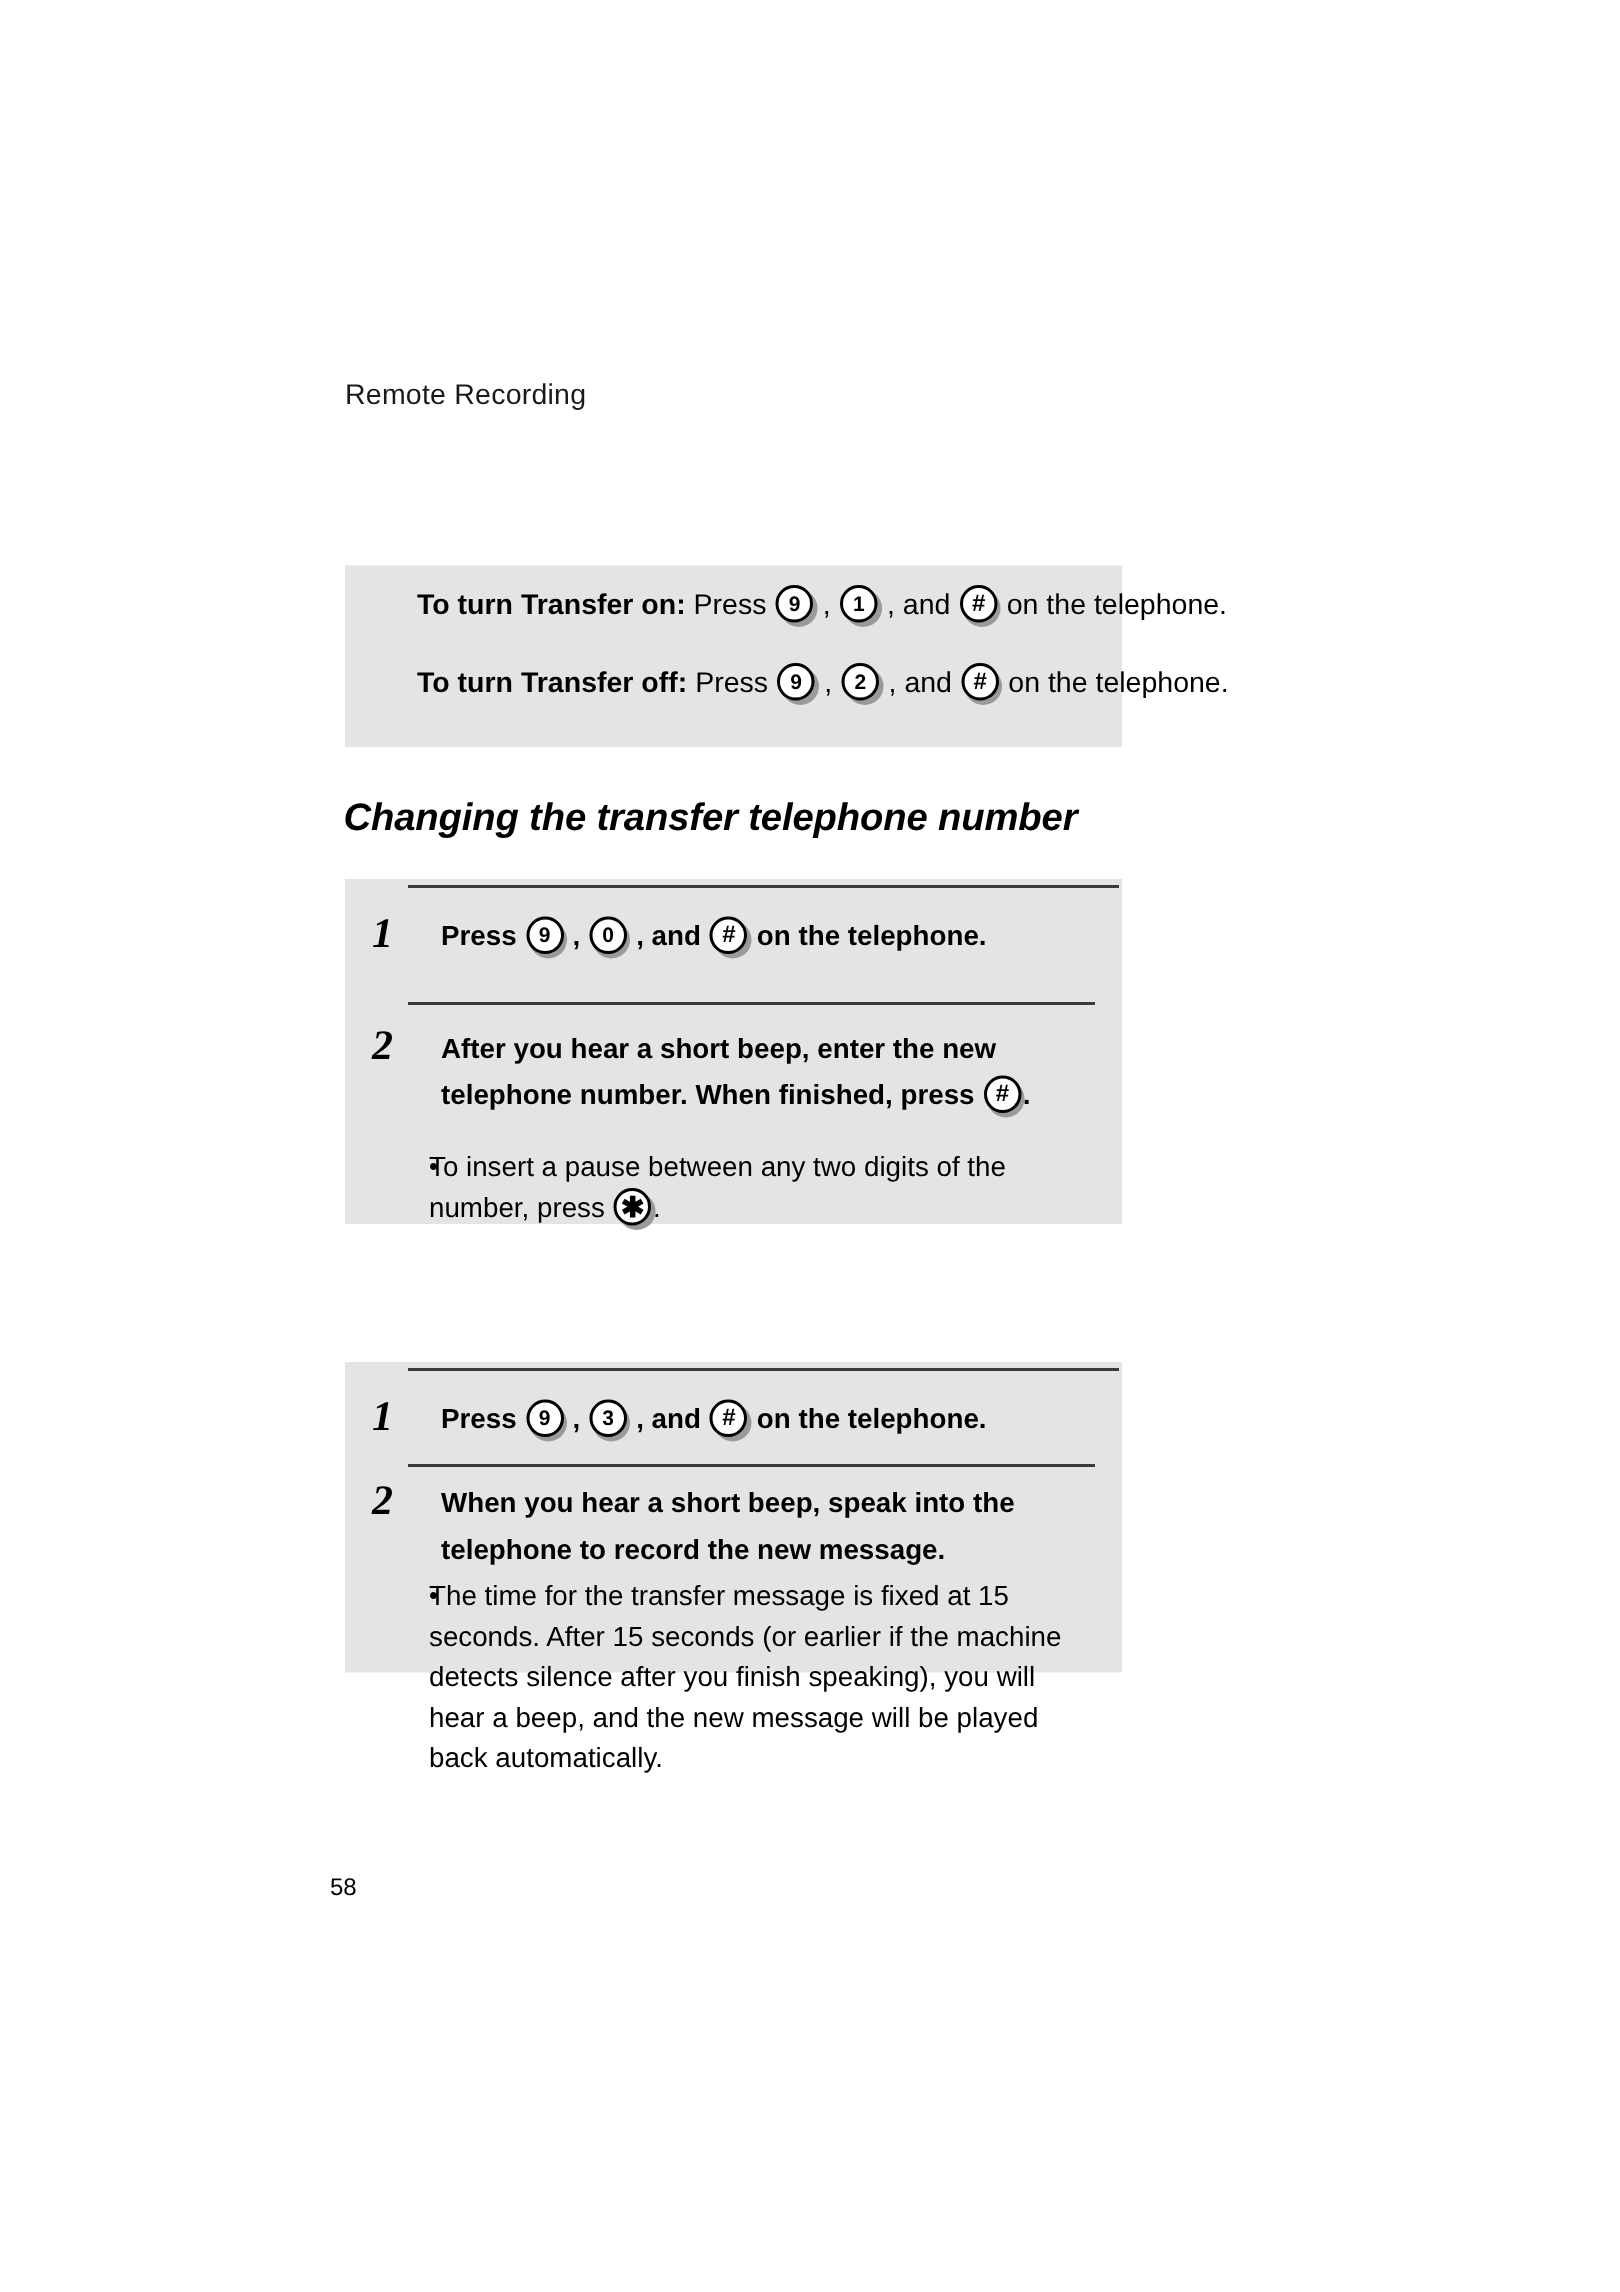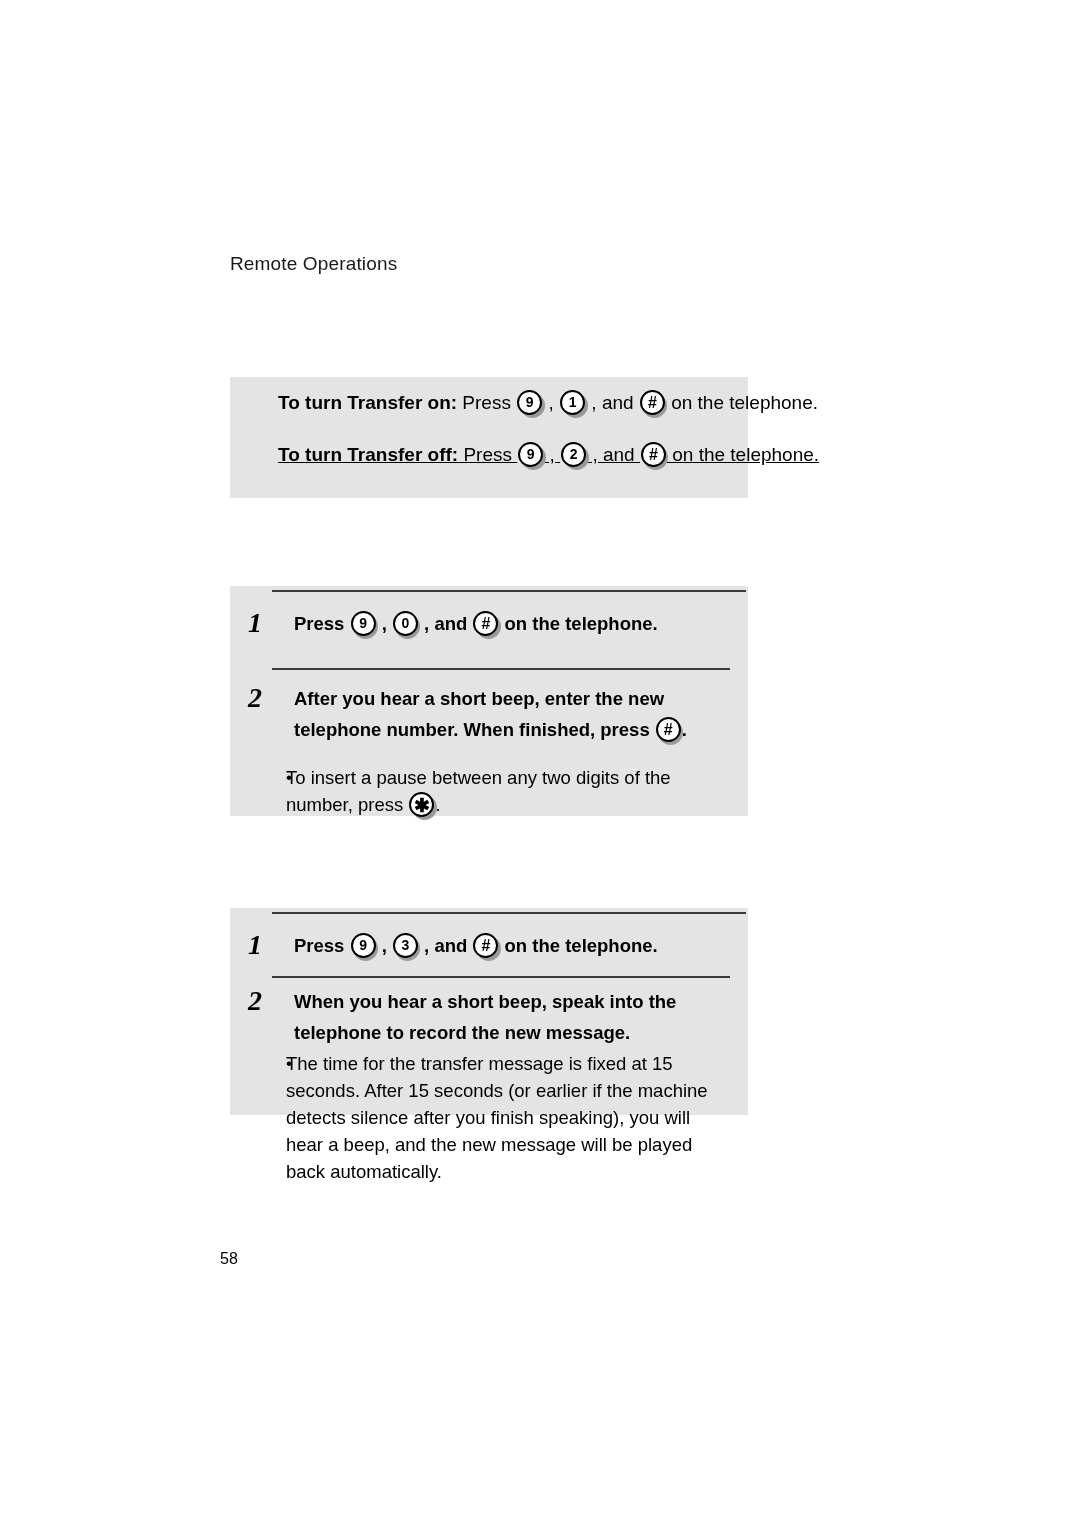--- a/index.html
+++ b/index.html
@@ -177,35 +177,36 @@
     top: 1250px;
     font-size: 16px;
     font-weight: normal;
   }
 </style>
 </head>
 <body>
 
 <div class="page">
 
-  <div class="running-head">Remote Operations</div>
+  <div class="running-head">Remote Recording</div>
 
 
   <div class="panel" id="panel-transfer">
 
     <div class="plain-line" style="top: 13px;">
       <span class="lead">To turn Transfer on:</span><span> Press </span><span class="key"><span class="shadow"></span><span class="disc">9</span></span><span> , </span><span class="key"><span class="shadow"></span><span class="disc">1</span></span><span> , and </span><span class="key"><span class="shadow"></span><span class="disc glyph-hash">#</span></span><span> on the telephone.</span>
     </div>
 
-    <div class="plain-line" style="top: 65px; text-decoration: underline;">
+    <div class="plain-line" style="top: 65px;">
       <span class="lead">To turn Transfer off:</span><span> Press </span><span class="key"><span class="shadow"></span><span class="disc">9</span></span><span> , </span><span class="key"><span class="shadow"></span><span class="disc">2</span></span><span> , and </span><span class="key"><span class="shadow"></span><span class="disc glyph-hash">#</span></span><span> on the telephone.</span>
     </div>
 
   </div>
 
+  <div class="section-heading" id="h-changing">Changing the transfer telephone number</div>
 
   <div class="panel" id="panel-changing">
 
     <div class="rule" style="top: 4px;"></div>
 
     <div class="step" style="top: 22px;">
       <div class="step-num">1</div>
       <div class="step-body"><span>Press </span><span class="key"><span class="shadow"></span><span class="disc">9</span></span><span> , </span><span class="key"><span class="shadow"></span><span class="disc">0</span></span><span> , and </span><span class="key"><span class="shadow"></span><span class="disc glyph-hash">#</span></span><span> on the telephone.</span></div>
     </div>
 

